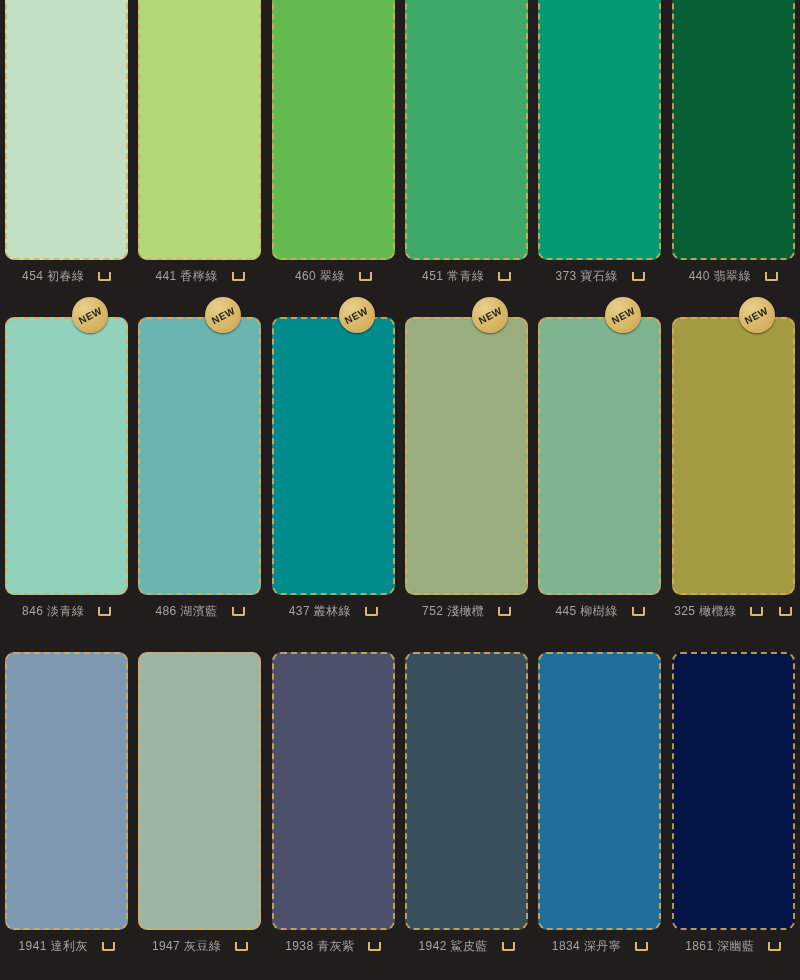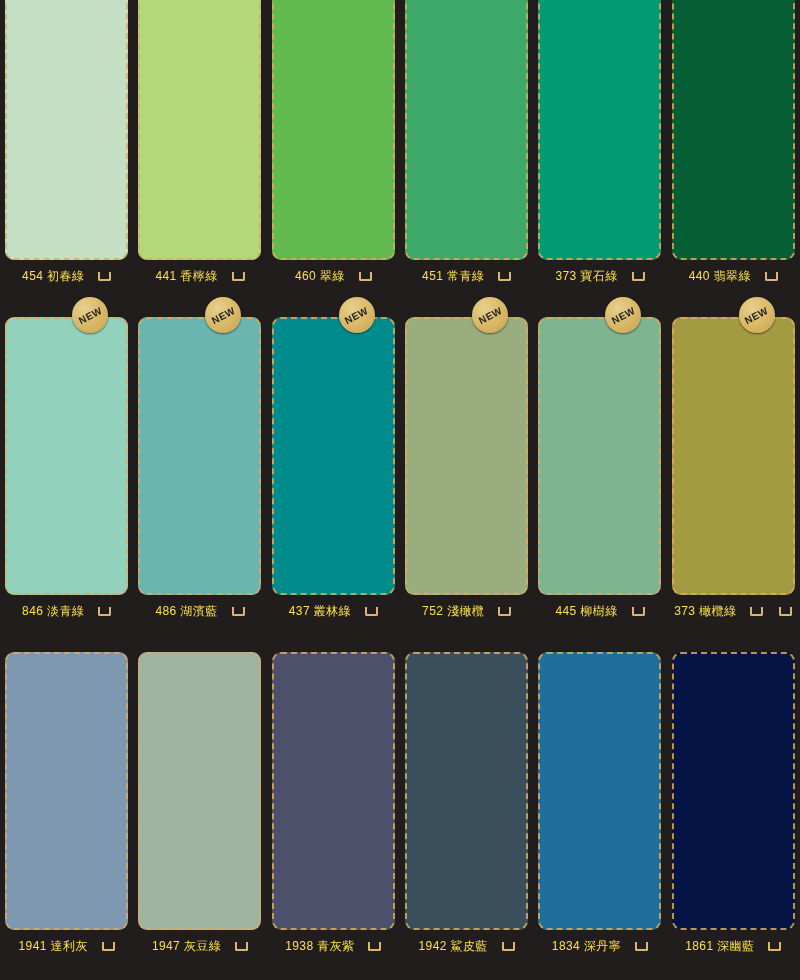--- a/index.html
+++ b/index.html
@@ -84,21 +84,21 @@
     top: 286px;
     width: 133.33px;
     display: flex;
     align-items: center;
     justify-content: center;
     gap: 14px;
   }
 
   .caption-text {
     font-size: 12px;
-    color: #fde047;
+    color: #a3a3a3;
     white-space: nowrap;
     letter-spacing: 0.4px;
     font-family: "Liberation Sans", "DejaVu Sans", sans-serif;
   }
 
   .tray-icon {
     flex: 0 0 auto;
     width: 13px;
     height: 9px;
     border: 2px solid #d9b673;
@@ -228,21 +228,21 @@
         </div>
       </div>
       <div class="swatch-cell">
         <div class="chip-wrap">
           <div class="chip" style="background: rgb(163, 155, 65);"></div>
           <div class="new-badge">
             <span>NEW</span>
           </div>
         </div>
         <div class="caption">
-          <span class="caption-text">373 橄欖綠</span>
+          <span class="caption-text">325 橄欖綠</span>
           <span class="tray-icon"></span>
           <span class="tray-icon extra" style="margin-left: 2px;"></span>
         </div>
       </div>
       <div class="swatch-cell">
         <div class="chip-wrap">
           <div class="chip" style="background: rgb(125, 152, 176);"></div>
         </div>
         <div class="caption">
           <span class="caption-text">1941 達利灰</span>

